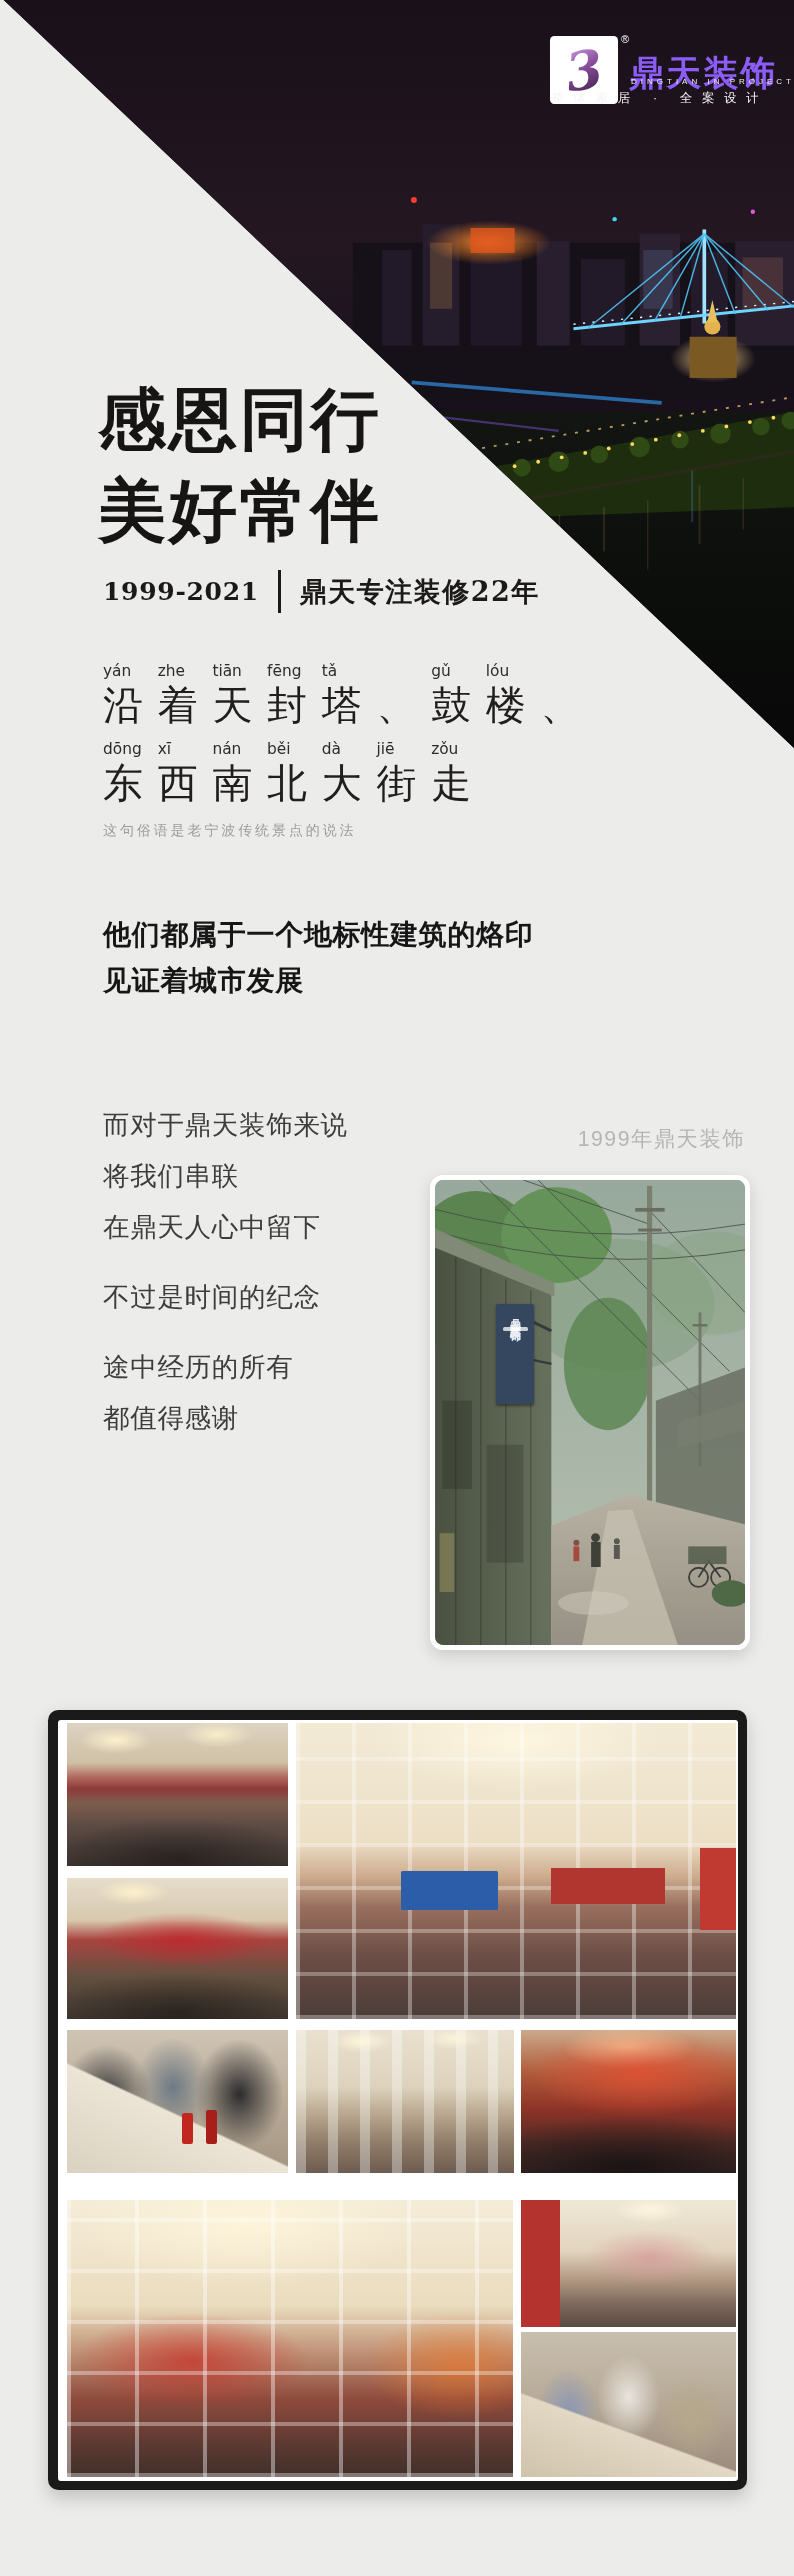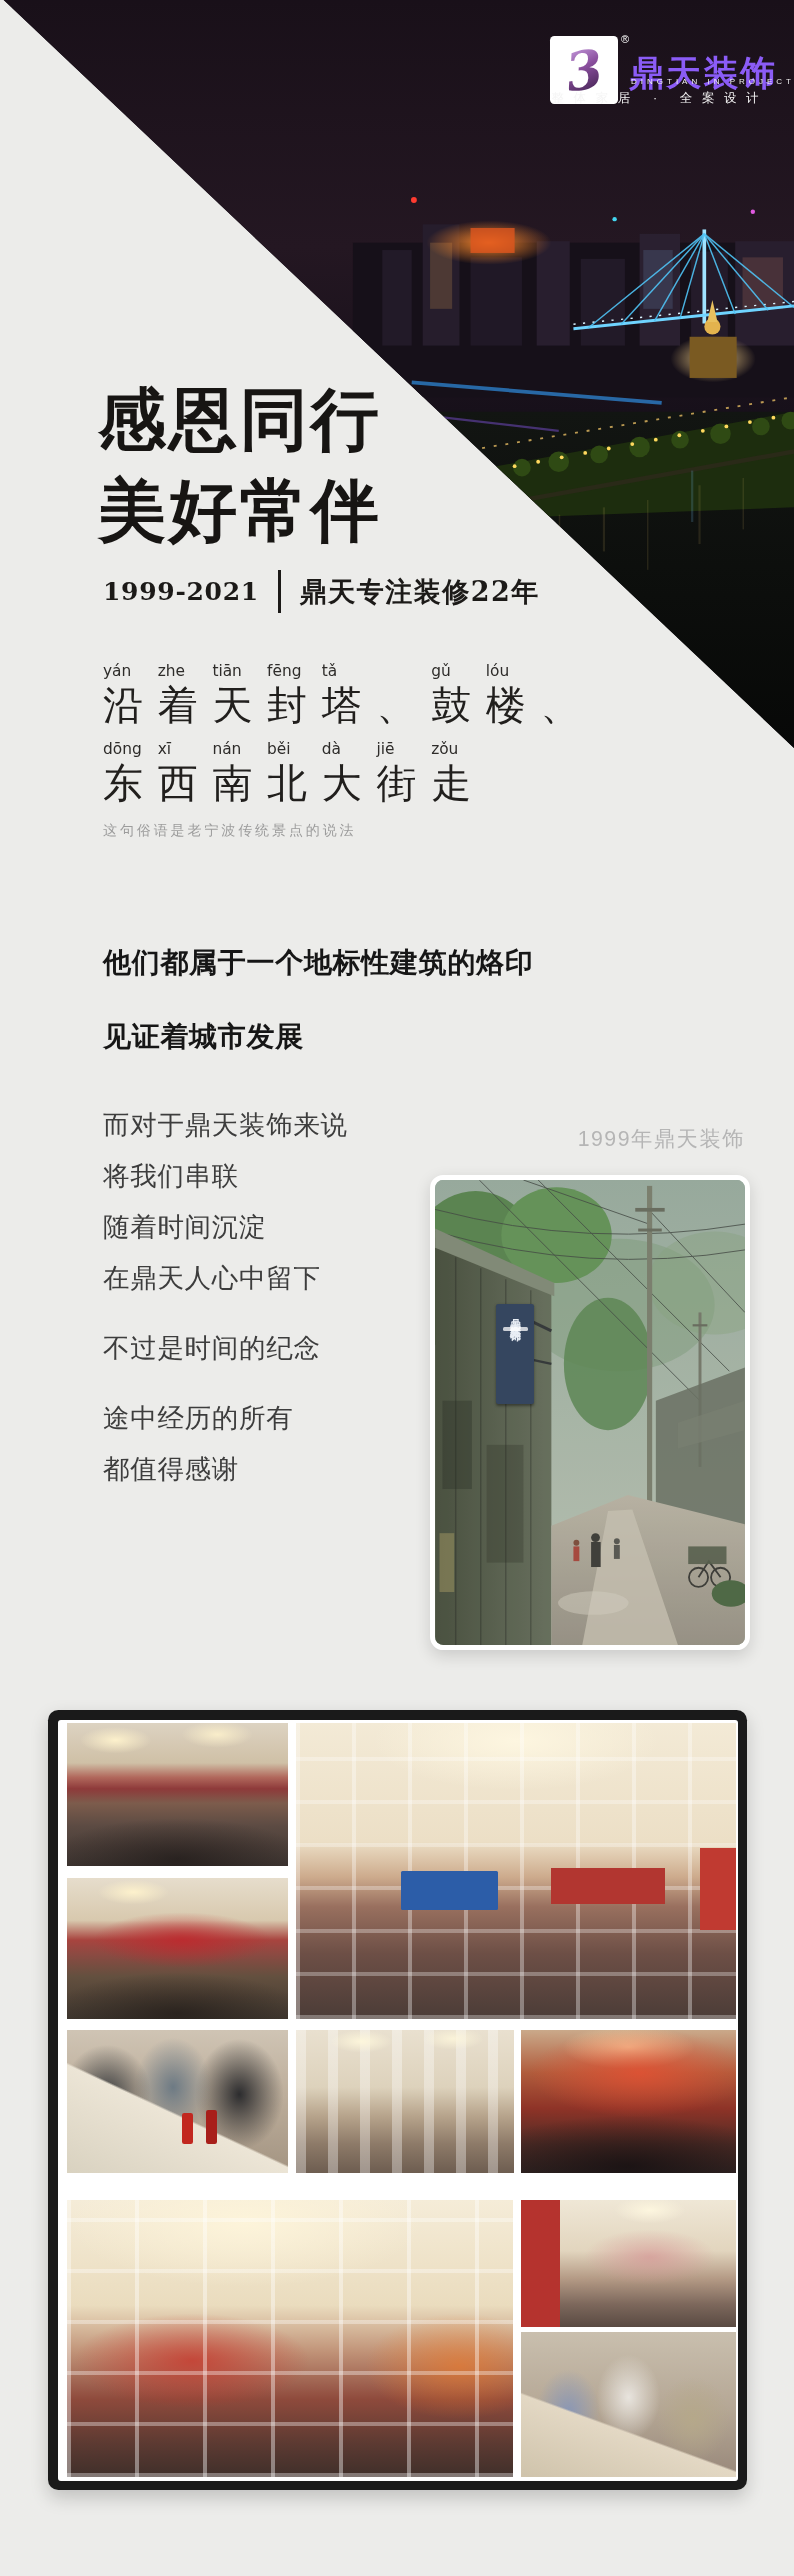--- a/index.html
+++ b/index.html
@@ -37,21 +37,21 @@
   
   .proverb{position:absolute;left:103px;top:661px;z-index:4;}
   .py-line{display:flex;align-items:flex-end;margin-bottom:11.8px;}
   .py-unit{display:flex;flex-direction:column;margin-right:14.7px;}
   .py{font-size:15.4px;color:#2e2c2a;height:20.6px;line-height:20.6px;font-family:"DejaVu Sans",sans-serif;}
   .hz{font-size:40px;color:#211f1d;line-height:46px;font-family:"DejaVu Serif","Liberation Serif",serif;}
   .proverb-note{position:absolute;left:103px;top:822px;font-size:14px;color:#9c9c9c;letter-spacing:2.9px;z-index:4;}
 
   
   .statement{position:absolute;left:103px;top:912px;z-index:4;}
-  .statement div{font-size:28px;font-weight:700;color:#161616;letter-spacing:0.7px;line-height:46px;margin-top:28px;}
+  .statement div{font-size:28px;font-weight:700;color:#161616;letter-spacing:0.7px;line-height:46px;}
 
   
   .story{position:absolute;left:103px;top:1100px;z-index:4;}
   .story .s-line{font-size:26.5px;color:#3d3d3d;line-height:51px;letter-spacing:0.7px;white-space:nowrap;}
   .story .s-gap{height:19px;}
   .accent-red{color:#a6231d;}
 
   
   .photo-caption{position:absolute;left:524px;top:1124px;width:221px;text-align:right;
                  font-size:21.3px;color:#b5b5b5;letter-spacing:1.5px;z-index:4;}
@@ -334,21 +334,20 @@
   <div class="proverb-note">这句俗语是老宁波传统景点的说法</div>
 
   <div class="statement">
     <div>他们都属于一个地标性建筑的烙印</div>
     <div>见证着城市发展</div>
   </div>
 
   <div class="story">
     <div class="s-line">而对于鼎天装饰来说</div>
     <div class="s-line">将我们串联</div>
-    <div class="s-line">随着时间沉淀</div>
     <div class="s-line">在鼎天人心中留下</div>
     <div class="s-gap"></div>
     <div class="s-line">不过是时间的纪念</div>
     <div class="s-gap"></div>
     <div class="s-line">途中经历的所有</div>
     <div class="s-line">都值得感谢</div>
   </div>
 
   <div class="photo-caption">1999年鼎天装饰</div>
   <div class="street-card">

